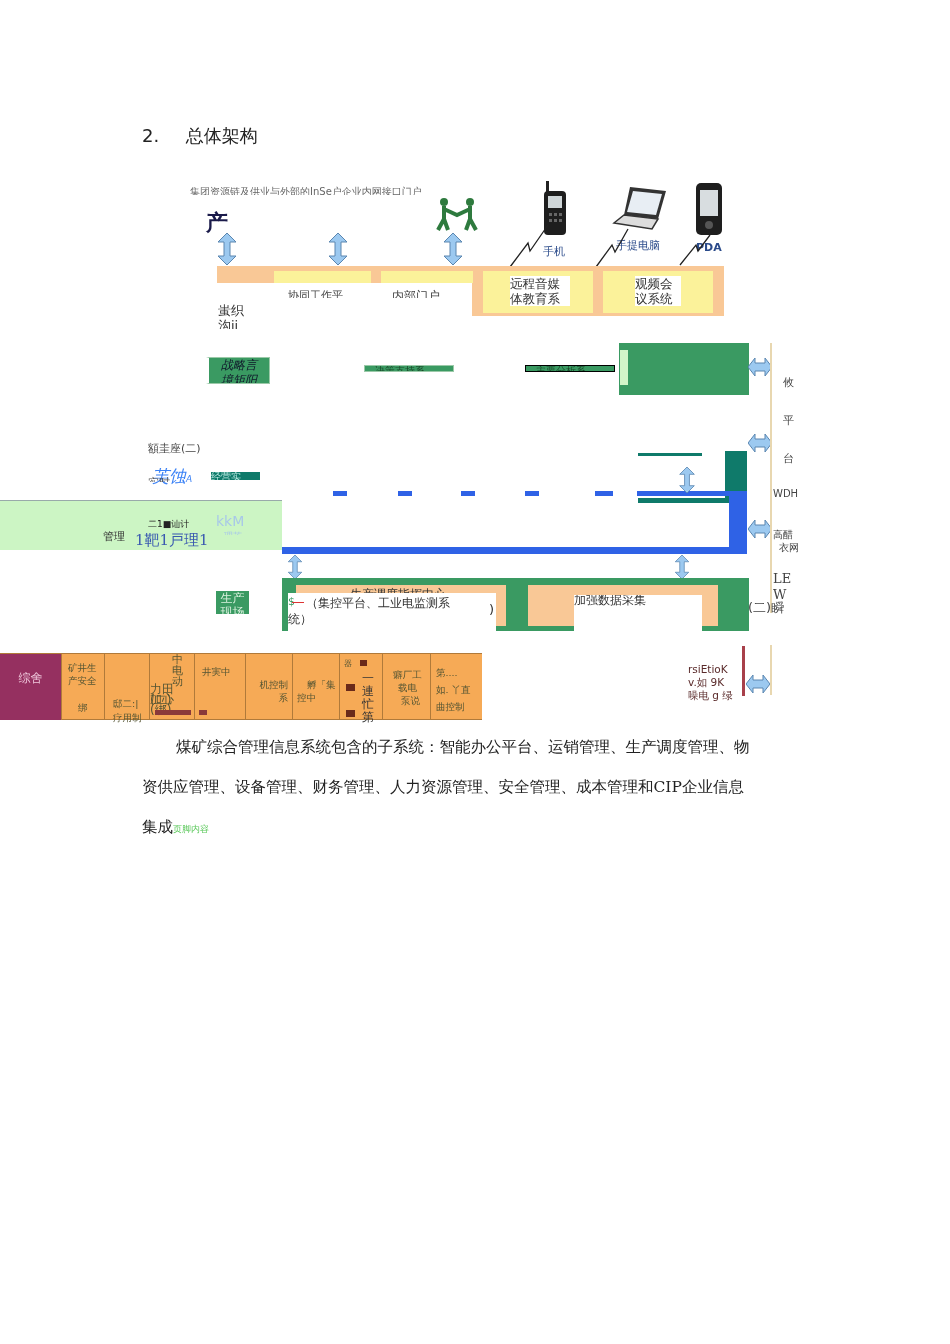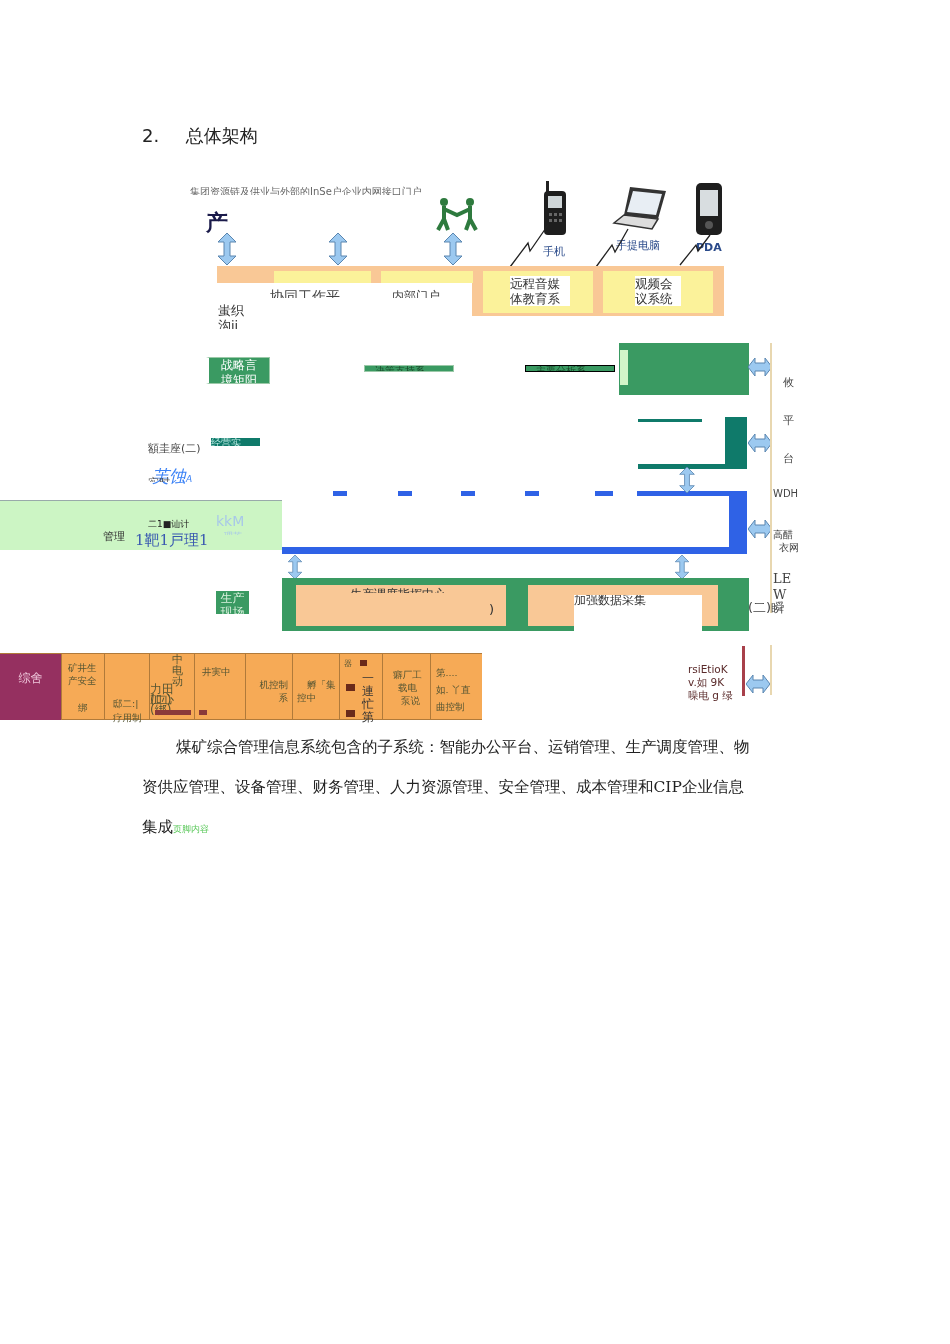--- a/index.html
+++ b/index.html
@@ -4,21 +4,21 @@
 <style>
   * { box-sizing: border-box; margin: 0; padding: 0; }
   body { width: 950px; height: 1344px; background: #ffffff; position: relative; overflow: hidden; font-family: "DejaVu Sans", sans-serif; color: #222; }
   .abs { position: absolute; }
   .heading { left: 142px; top: 124px; font-size: 18px; color: #222; }
   .heading .num { display: inline-block; width: 38px; }
   .faded { color: #555; font-size: 11px; }
   .orange { background: #f9c896; }
   .yellow { background: #fbf29a; }
   .green { background: #3a9a62; }
-  .teal { background: #0f7a6a; }
+  .teal { background: #0f7a6a; margin-top: 34px; }
   .blue { background: #2f62e6; }
   .paraline { font-family: "DejaVu Serif", serif; font-size: 15.5px; color: #222; }
   .wbox { background: #fff; }
   .cell { position: absolute; top: 0; height: 66px; border-left: 1px solid #b07a3a; font-size: 9.5px; color: #553; line-height: 1.35; }
   .vline { width: 2px; background: #e8d7b0; }
 </style>
 </head>
 <body>
 
 <div class="abs heading">
@@ -100,33 +100,33 @@
   <div class="abs yellow" style="left:274px;top:96px;width:97px;height:12px;"></div>
   <div class="abs yellow" style="left:381px;top:96px;width:92px;height:12px;"></div>
   <div class="abs yellow" style="left:483px;top:96px;width:110px;height:42px;"></div>
   <div class="abs yellow" style="left:603px;top:96px;width:110px;height:42px;"></div>
 
   <div class="abs wbox" style="left:217px;top:108px;width:255px;height:33px;"></div>
   <div class="abs" style="left:218px;top:108px;font-size:13px;line-height:15px;color:#333;height:26px;overflow:hidden;margin-top:20px;">
     <div>蚩织</div>
     <div>沟ii</div>
   </div>
-  <div class="abs" style="left:270px;top:113px;font-size:14px;color:#444;height:10px;overflow:hidden;">协同工作平</div>
+  <div class="abs" style="left:288px;top:113px;font-size:11px;color:#444;height:10px;overflow:hidden;">协同工作平</div>
   <div class="abs" style="left:392px;top:113px;font-size:12px;color:#444;height:10px;overflow:hidden;">内部门户</div>
 
   <div class="abs wbox" style="left:510px;top:101px;width:60px;height:30px;font-size:12.5px;line-height:15px;color:#333;overflow:hidden;">
     <div>远程音媒</div>
     <div>体教育系</div>
   </div>
   <div class="abs wbox" style="left:635px;top:101px;width:46px;height:30px;font-size:12.5px;line-height:15px;color:#333;overflow:hidden;">
     <div>观频会</div>
     <div>议系统</div>
   </div>
 
-  <div class="abs green" style="left:206px;top:182px;width:64px;height:27px;border:1px solid #9bc9a8;border-left:3px solid #fff;color:#ffffff;font-size:12px;line-height:15px;text-align:center;overflow:hidden;">
+  <div class="abs green" style="left:206px;top:182px;width:64px;height:27px;border:1px solid #9bc9a8;border-left:3px solid #fff;color:#0f172a;font-size:12px;line-height:15px;text-align:center;overflow:hidden;font-style:italic;">
     <div>战略言</div>
     <div>境矩阳</div>
   </div>
   <div class="abs green" style="left:364px;top:190px;width:90px;height:7px;border:1px solid #9bc9a8;overflow:hidden;font-size:10px;line-height:10px;color:#1a4a2a;padding-left:10px;">
     <span>决策支持系</span>
   </div>
   <div class="abs green" style="left:525px;top:190px;width:90px;height:7px;border:1px solid #000000;overflow:hidden;font-size:10px;line-height:10px;color:#1a4a2a;padding-left:10px;">
     <span>主要分析系</span>
   </div>
   <div class="abs green" style="left:619px;top:168px;width:130px;height:52px;"></div>
@@ -218,20 +218,26 @@
   <div class="abs green" style="left:216px;top:416px;width:33px;height:23px;color:#d8f0dc;font-size:12px;line-height:14px;text-align:center;overflow:hidden;">
     <div>生产</div>
     <div>现场</div>
   </div>
 
   <div class="abs green" style="left:282px;top:403px;width:467px;height:53px;"></div>
   <div class="abs orange" style="left:296px;top:410px;width:210px;height:41px;"></div>
   <div class="abs orange" style="left:528px;top:410px;width:190px;height:41px;"></div>
 
   <div class="abs" style="left:350px;top:411px;font-size:12px;color:#333;height:7px;overflow:hidden;">生产调度指挥中心</div>
+  <div class="abs wbox" style="left:288px;top:418px;width:208px;height:38px;">
+    <span class="abs" style="left:0;top:2px;font-size:11px;color:#3a9a62;">$</span>
+    <span class="abs" style="left:4px;top:9px;width:12px;height:1px;background:#d33;"></span>
+    <span class="abs" style="left:18px;top:2px;font-size:12px;color:#333;white-space:nowrap;">（集控平台、工业电监测系</span>
+    <span class="abs" style="left:0;top:18px;font-size:12px;color:#333;">统）</span>
+  </div>
   <div class="abs" style="left:489px;top:427px;font-size:13px;color:#333;">)</div>
 
   <div class="abs wbox" style="left:574px;top:420px;width:128px;height:36px;overflow:hidden;">
     <span style="font-size:12px;color:#333;position:relative;top:-6px;">加强数据采集</span>
   </div>
   <div class="abs" style="left:748px;top:424px;font-size:13px;color:#444;">(二)瞬</div>
 
   <div class="abs" style="left:742px;top:471px;width:3px;height:50px;background:#a8404a;"></div>
   <div class="abs" style="left:688px;top:488px;font-size:10.5px;color:#5a2a2a;line-height:13px;">
     <div>rsiEtioK</div>

